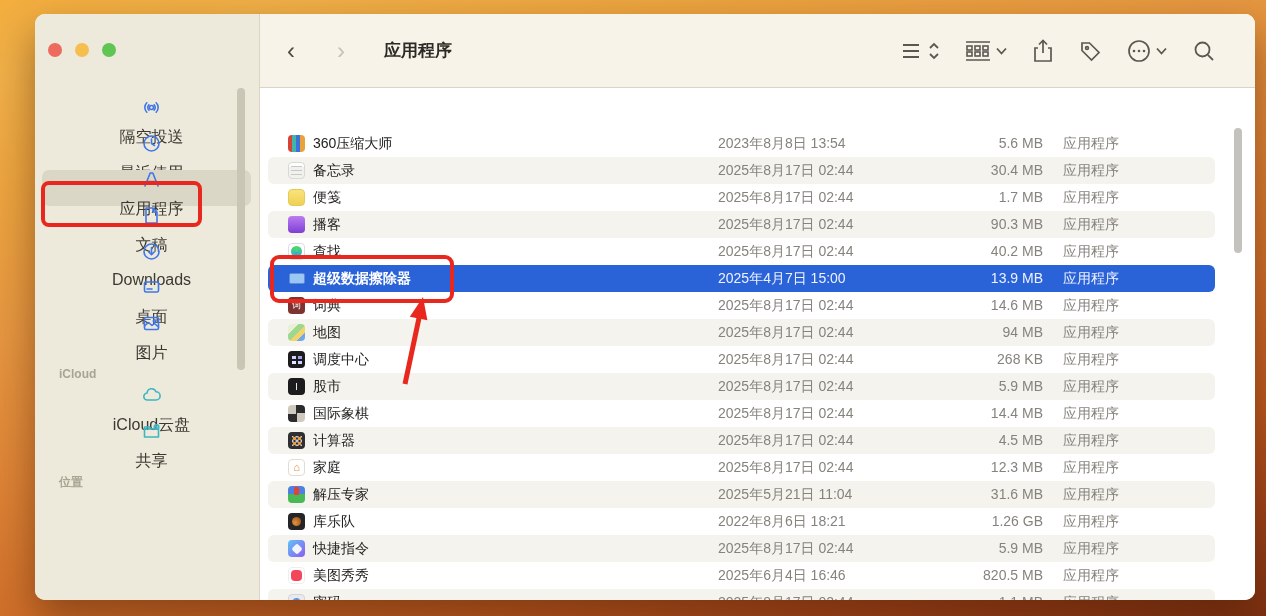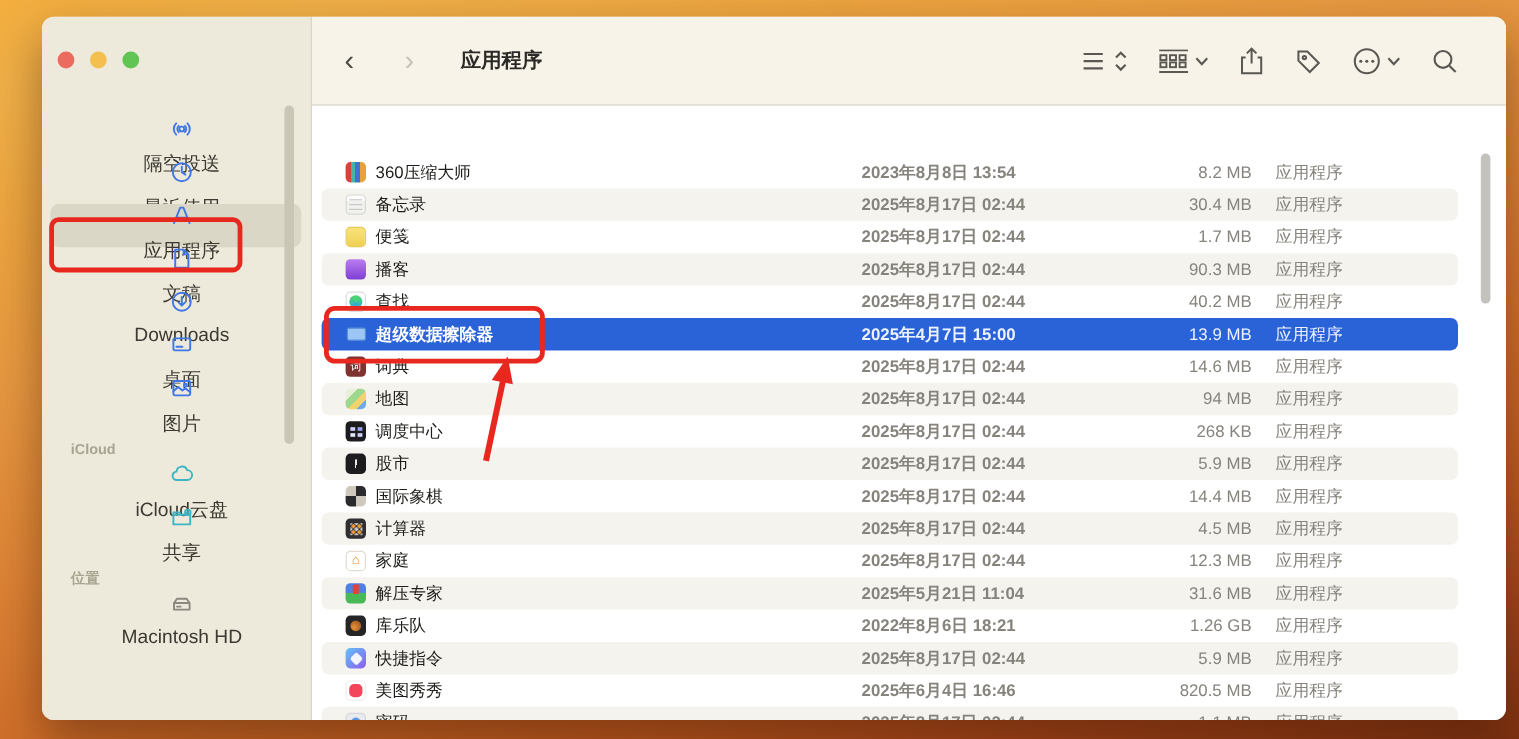--- a/index.html
+++ b/index.html
@@ -72,21 +72,21 @@
   .rows{position:absolute;left:0;top:107px;right:0;bottom:0;padding-top:9px;}
   .row{
     width:947px;height:27px;margin-left:8px;border-radius:6px;
     position:relative;font-size:14px;color:#1f1e1b;
   }
   .row.alt{background:#f4f3ee;}
   .row.selected{background:#2a62d8;color:#ffffff;}
   .row .cell{position:absolute;top:5px;white-space:nowrap;}
   .c-name{left:45px;font-weight:500;}
   .row.selected .c-name{font-weight:bold;}
-  .c-date{left:450px;color:#85837c;font-weight:bold;}
+  .c-date{left:450px;color:#85837c;}
   .c-size{left:620px;width:155px;text-align:right;color:#85837c;}
   .c-kind{left:795px;color:#85837c;}
   .row.selected .c-date,.row.selected .c-size,.row.selected .c-kind{color:#eef2ff;}
   .appicon{
     position:absolute;left:20px;top:5px;width:17px;height:17px;border-radius:4px;
     display:flex;align-items:center;justify-content:center;overflow:hidden;
     font-size:10px;line-height:1;color:#fff;
   }
   
   .icon-zip360{background:linear-gradient(90deg,#d84338 0 25%,#3fb6a8 25% 45%,#3f6fd8 45% 70%,#e8a23c 70% 100%);}
@@ -236,30 +236,20 @@
               <g stroke="#3eb5c2" stroke-width="1.6" fill="none" stroke-linecap="round" stroke-linejoin="round">
                 <path d="M2.5 5h5l1.5 2h7.5v8h-14zM2.5 7h6"></path>
                 <circle cx="14.5" cy="5" r="2.3"></circle>
                 <path d="M13.5 5h2M14.5 4v2" stroke-width="1.1"></path>
               </g>
             </svg>
           </span>
           <span>共享</span>
         </div>
         <div class="side-header">位置</div>
-        <div class="side-item">
-          <span class="side-ic">
-            <svg width="19" height="19" viewBox="0 0 19 19">
-              <g stroke="#8a8880" stroke-width="1.6" fill="none" stroke-linecap="round" stroke-linejoin="round">
-                <path d="M3 8.5h13v5.5H3zM3 8.5L5.5 5h8L16 8.5M5.5 11.5h3"></path>
-              </g>
-            </svg>
-          </span>
-          <span>Macintosh HD</span>
-        </div>
       </div>
     <div class="side-scroll"></div>
   </div>
 
   <div class="main">
     <div class="toolbar">
       <div class="nav-btn back">‹</div>
       <div class="nav-btn fwd">›</div>
       <div class="tb-title">应用程序</div>
       <div class="tb-right">
@@ -352,21 +342,21 @@
     </div>
 
 
     <div class="rows">
         <div class="row">
     <span class="appicon icon-zip360">
             <i></i>
           </span>
     <span class="cell c-name">360压缩大师</span>
     <span class="cell c-date">2023年8月8日 13:54</span>
-    <span class="cell c-size">8.2 MB</span>
+    <span class="cell c-size">5.6 MB</span>
     <span class="cell c-kind">应用程序</span>
   </div>
         <div class="row alt">
     <span class="appicon icon-notes">
             <i></i>
           </span>
     <span class="cell c-name">备忘录</span>
     <span class="cell c-date">2025年8月17日 02:44</span>
     <span class="cell c-size">30.4 MB</span>
     <span class="cell c-kind">应用程序</span>

